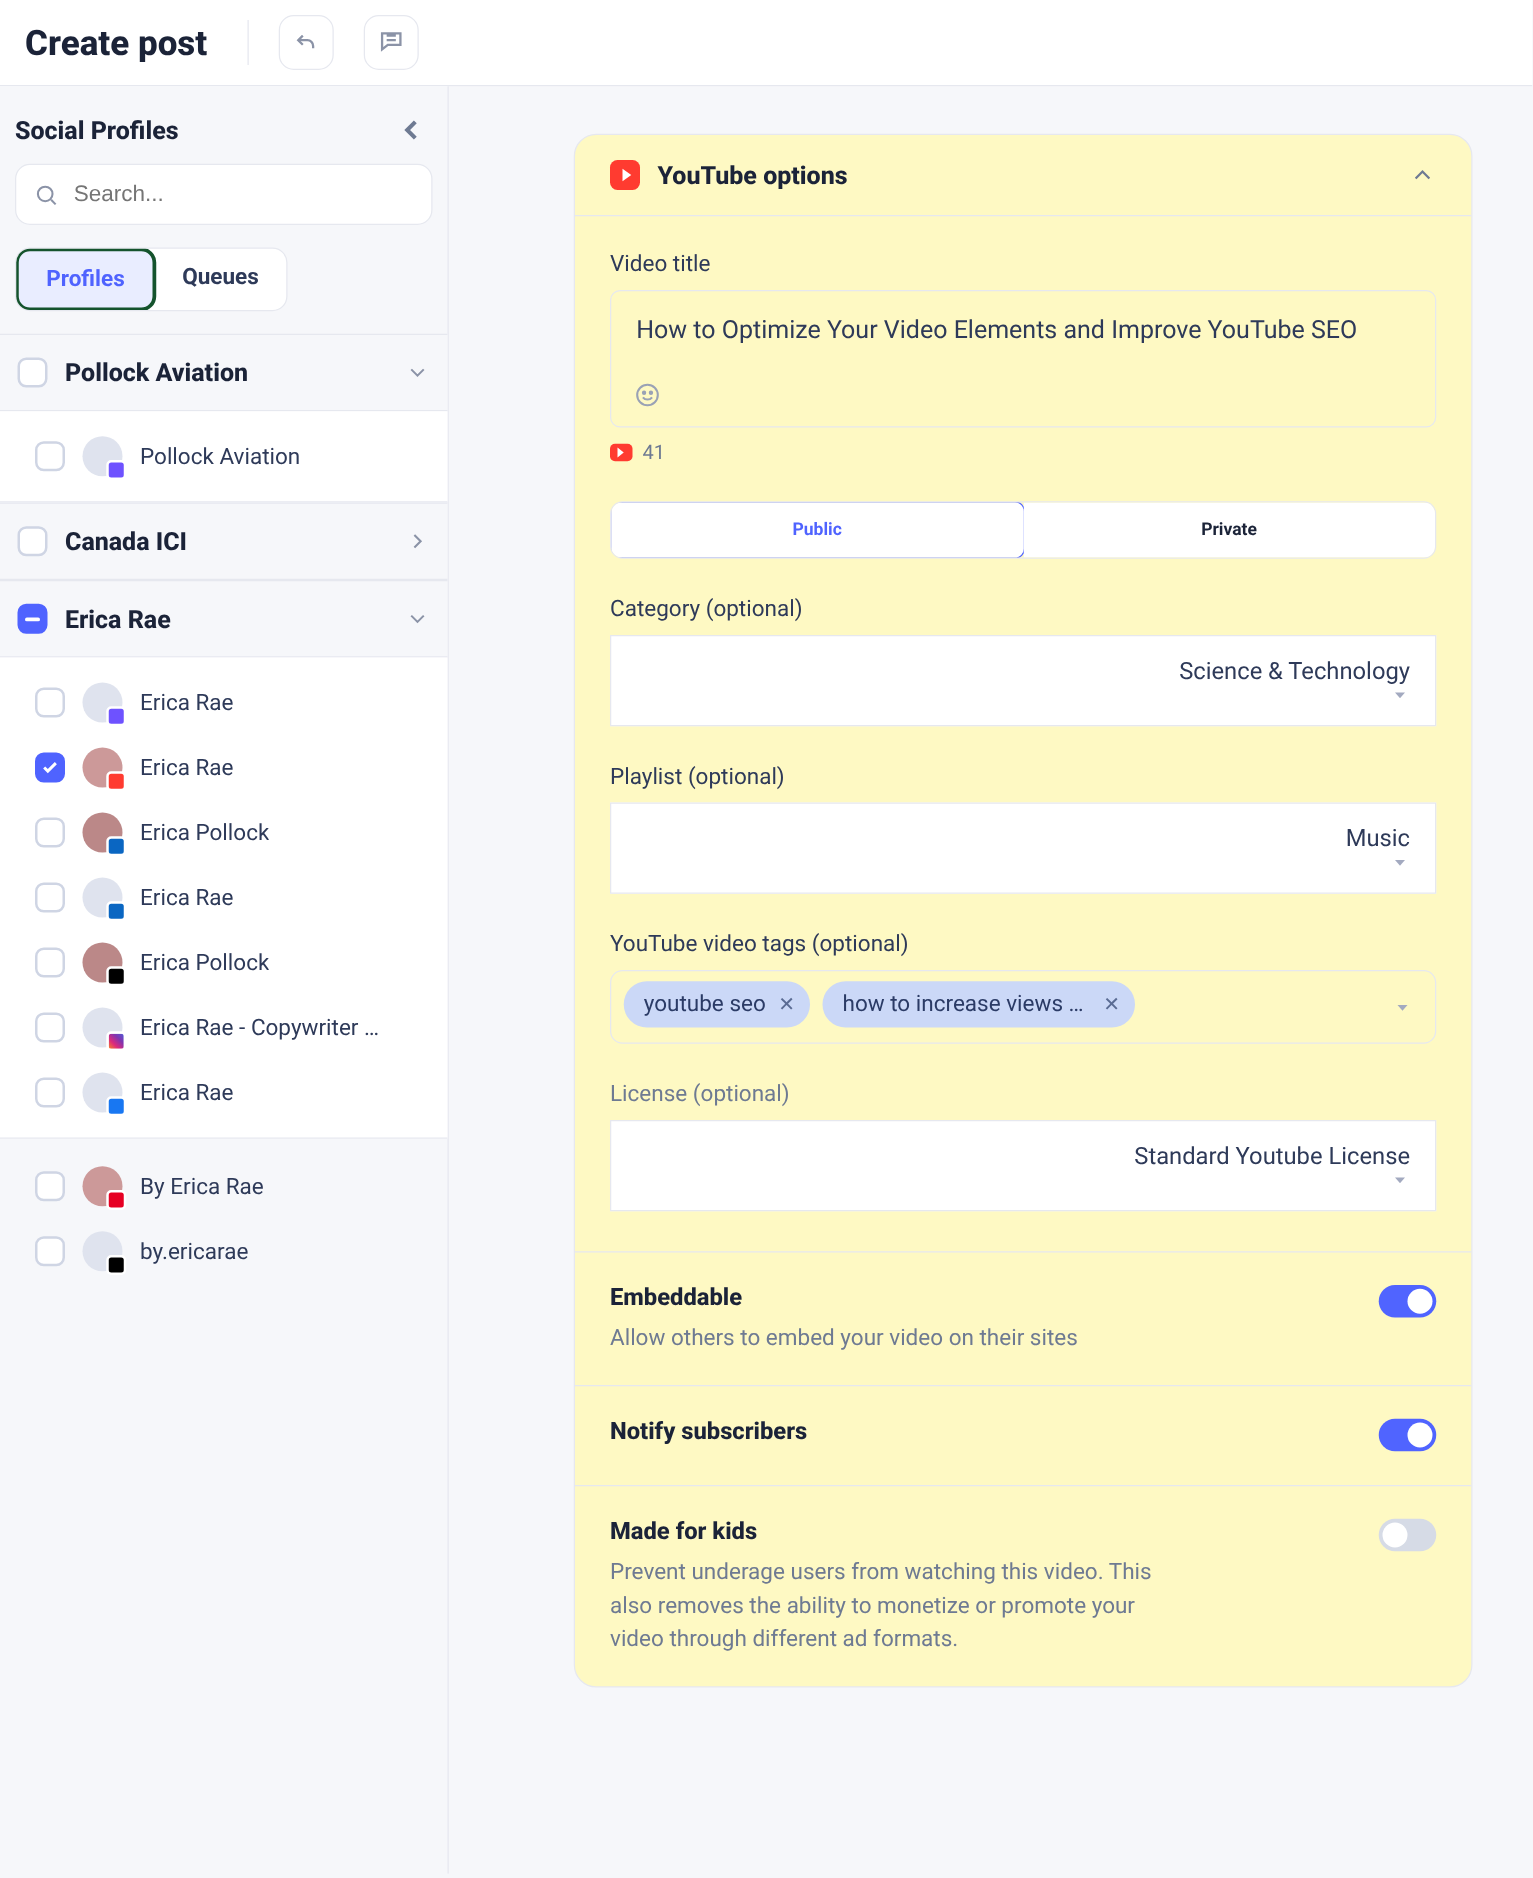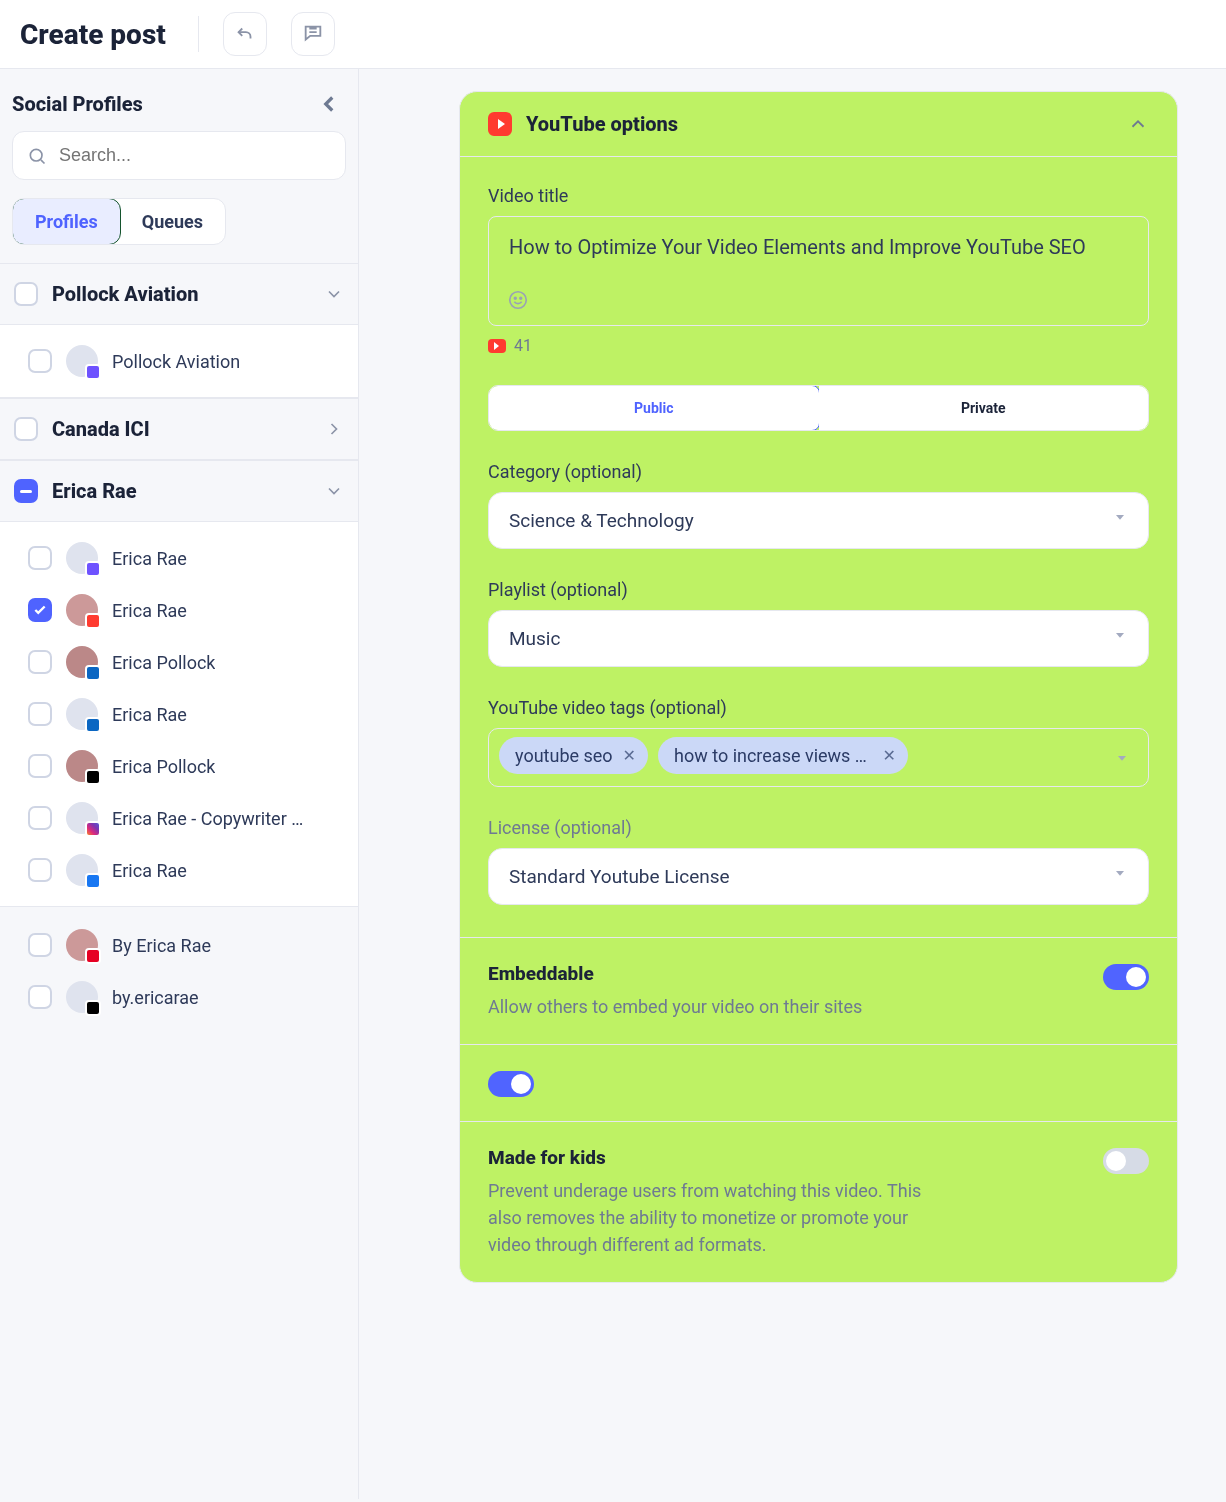--- a/index.html
+++ b/index.html
@@ -125,21 +125,21 @@
   }
   .tab {
     padding: 12px 22px;
     font-size: 18px;
     font-weight: 700;
     cursor: pointer;
   }
   .tab.active {
     background: var(--accent-light);
     color: var(--accent);
-    border: 1px solid #14532d;
+    border: 3px solid #14532d;
     border-radius: 12px;
     margin: -1px;
   }
   .group-row {
     display: flex;
     align-items: center;
     gap: 14px;
     padding: 18px 14px;
     border-top: 1px solid var(--border);
     border-bottom: 1px solid var(--border);
@@ -215,24 +215,24 @@
   .net-li { background: #0a66c2; }
   .net-x { background: #000; border-radius: 50%; }
   .net-ig { background: linear-gradient(45deg,#f58529,#dd2a7b,#8134af,#515bd4); }
   .net-fb { background: #1877f2; border-radius: 50%; }
   .net-pn { background: #e60023; border-radius: 50%; }
   .net-tt { background: #000; border-radius: 50%; }
   .net-generic { background: #6e52ff; }
 
   
   .card {
-    background: #bef264;
+    background: #fef9c3;
     border: 1px solid var(--border);
     border-radius: 18px;
-    margin-top: 22px;
+    margin-top: 38px;
     overflow: hidden;
   }
   .card-header {
     display: flex;
     align-items: center;
     gap: 14px;
     padding: 20px 28px;
     border-bottom: 1px solid var(--border);
     cursor: pointer;
   }
@@ -319,27 +319,28 @@
   }
   .seg .seg-item.active {
     color: var(--accent);
     border: 1px solid var(--accent);
     border-radius: 8px;
     margin: -1px;
   }
 
   .dropdown {
     border: 1px solid var(--border);
-    border-radius: 14px;
+    border-radius: 0;
     padding: 16px 20px;
     display: flex;
-    align-items: flex-start;
+    align-items: flex-end;
     justify-content: space-between;
     background: #fff;
     cursor: pointer;
+    flex-direction: column;
   }
   .dropdown .val { font-size: 19px; color: var(--text); }
   .dropdown .chev { color:#a3aac0; width:16px; height:16px; }
 
   .tags-input {
     border: 1px solid var(--border);
     border-radius: 10px;
     padding: 8px 50px 12px 10px;
     display: flex;
     align-items: center;
@@ -637,20 +638,23 @@
 
       <div class="switch-row">
         <div class="info">
           <h4>Embeddable</h4>
           <p>Allow others to embed your video on their sites</p>
         </div>
         <div class="switch on"></div>
       </div>
 
       <div class="switch-row">
+        <div class="info">
+          <h4>Notify subscribers</h4>
+        </div>
         <div class="switch on"></div>
       </div>
 
       <div class="switch-row">
         <div class="info">
           <h4>Made for kids</h4>
           <p>Prevent underage users from watching this video. This also removes the ability to monetize or promote your video through different ad formats.</p>
         </div>
         <div class="switch"></div>
       </div>

